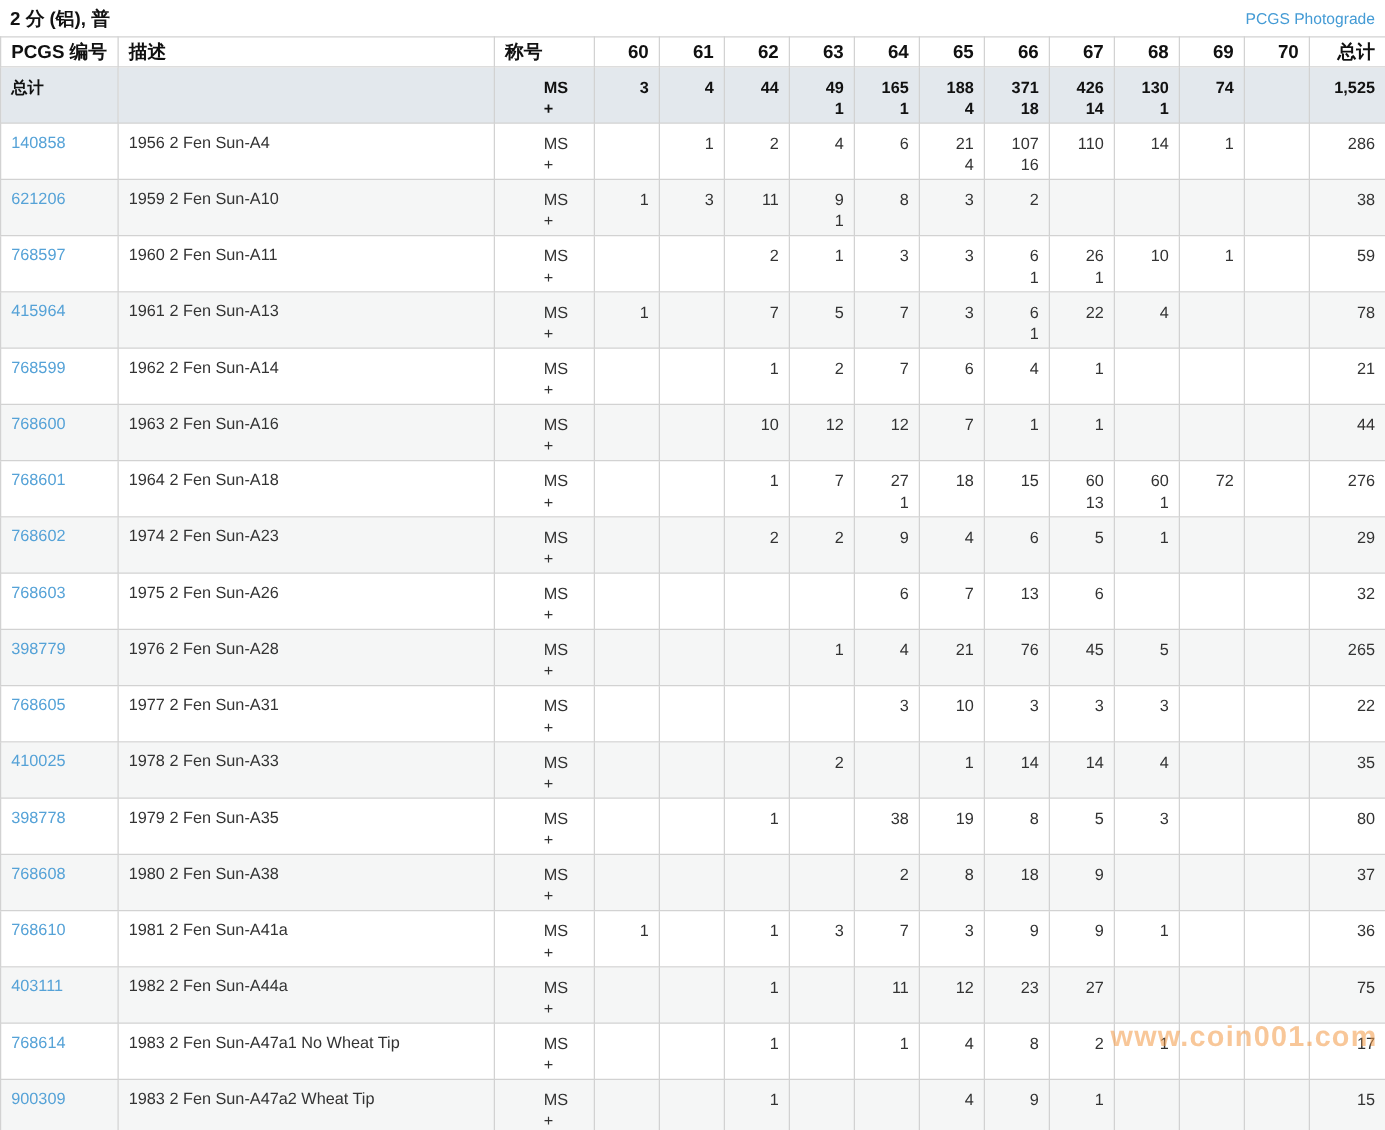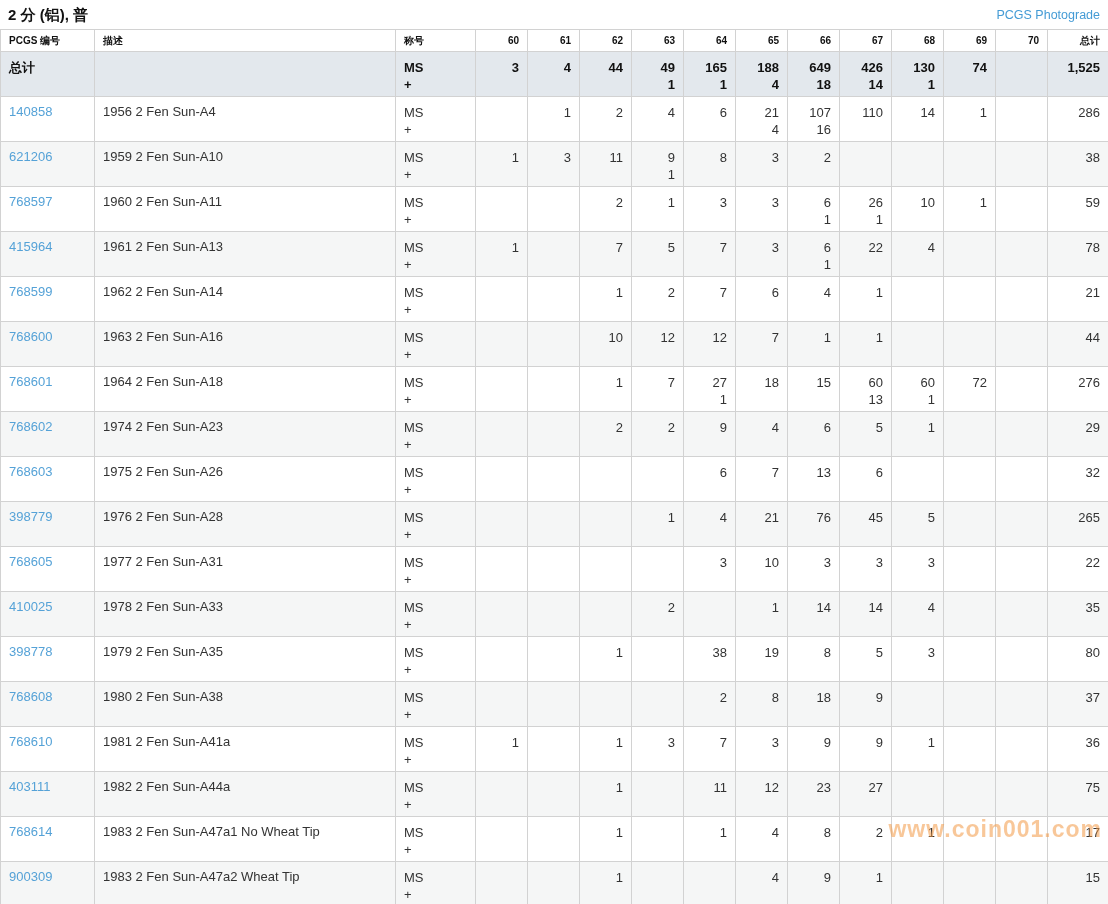--- a/index.html
+++ b/index.html
@@ -13,32 +13,32 @@
   }
   .page-title{font-weight:bold;font-size:15px;color:#121212;}
   .pg-link{font-size:12.5px;color:#449bd5;text-decoration:none;cursor:pointer;margin-left:36px;}
   table{
     border-collapse:collapse;table-layout:fixed;width:1108px;
     font-size:13px;color:#333;
   }
   th,td{border:1px solid #d2d2d2;padding:3px 8px;vertical-align:top;overflow:hidden;}
   thead th{
     font-weight:bold;color:#111;vertical-align:middle;
-    font-size:10px;height:17px;padding:2px 8px;
+    font-size:15px;height:17px;padding:2px 8px;
   }
   .t-left{text-align:left;}
   .t-right{text-align:right;}
   tr.data-row{height:45px;padding-left:17px;}
   tr.data-row td{padding-top:7px;}
   tr.total-row{background:#e3e8ed;height:45px;}
   tr.total-row td{font-weight:bold;color:#111;padding-top:7px;}
   tr.stripe{background:#f5f6f6;}
   .c-num{text-align:right;}
   .c-num div{line-height:17px;min-height:17px;}
-  .c-desig div{line-height:17px;min-height:17px;}
+  .c-desig div{line-height:17px;min-height:17px;margin-left:31px;}
   a.row-link{color:#55a2d7;text-decoration:none;cursor:pointer;}
   .watermark{
     position:absolute;top:816px;right:6px;z-index:5;
     font-size:23px;font-weight:bold;letter-spacing:1px;white-space:nowrap;
     color:rgba(243,153,70,0.55);pointer-events:none;
   }
 </style>
 </head>
 <body>
 
@@ -110,21 +110,21 @@
         </td>
         <td class="c-num">
           <div>165</div>
           <div>1</div>
         </td>
         <td class="c-num">
           <div>188</div>
           <div>4</div>
         </td>
         <td class="c-num">
-          <div>649</div>
+          <div>371</div>
           <div>18</div>
         </td>
         <td class="c-num">
           <div>426</div>
           <div>14</div>
         </td>
         <td class="c-num">
           <div>130</div>
           <div>1</div>
         </td>

